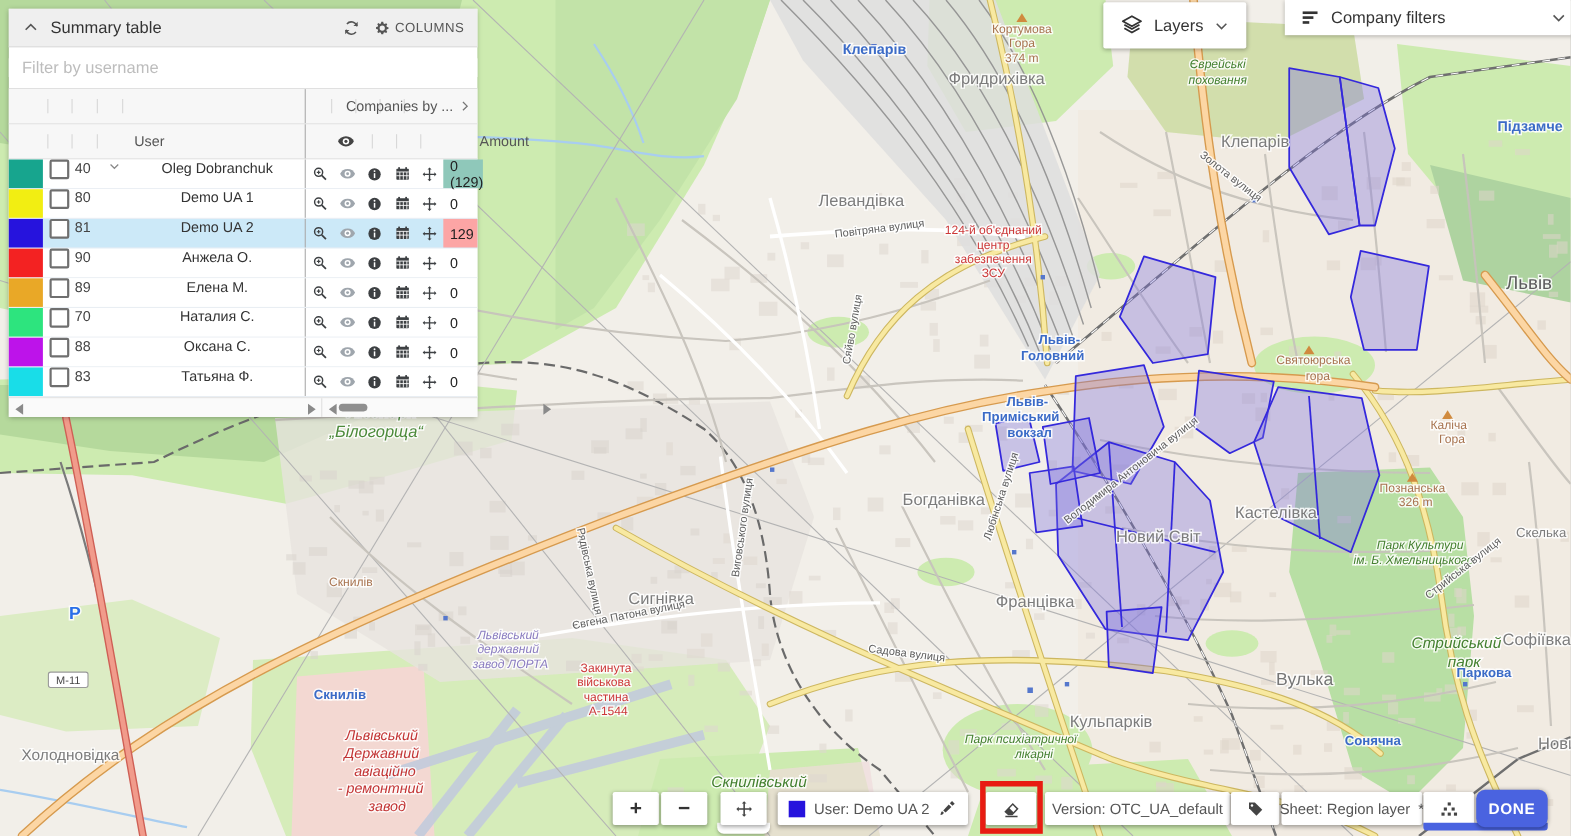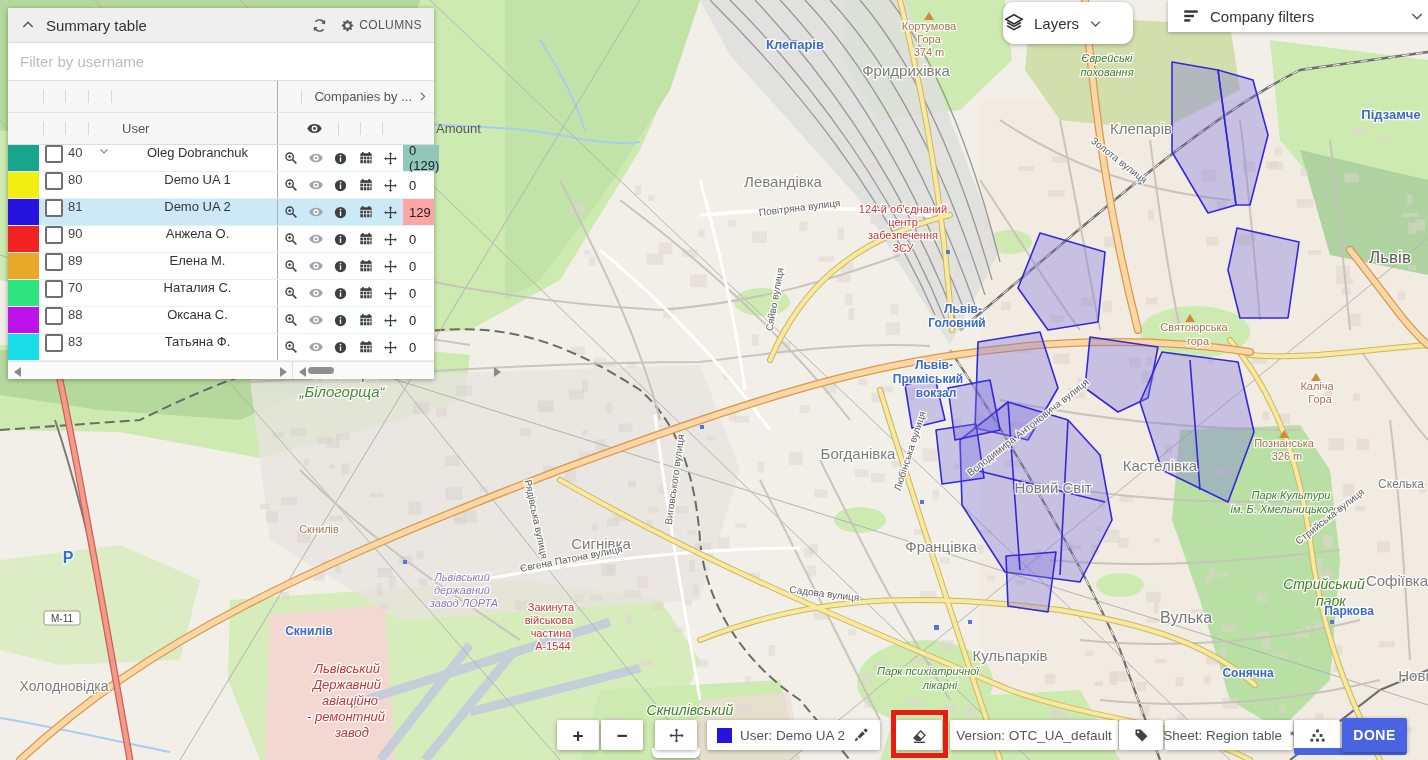--- a/index.html
+++ b/index.html
@@ -74,36 +74,36 @@
   .gscroll{height:17px;background:#fafafa;border-top:1px solid #e4e4e4;position:relative;}
   .sarr{position:absolute;top:5px;width:0;height:0;border-style:solid;cursor:pointer;}
   .sarr.l{border-width:5px 7px 5px 0;border-color:transparent #8a8a8a transparent transparent;}
   .sarr.r{border-width:5px 0 5px 7px;border-color:transparent transparent transparent #8a8a8a;}
   .sthumb{position:absolute;top:5px;height:7px;border-radius:4px;background:#8f8f8f;cursor:pointer;}
   .gsdiv{position:absolute;left:284px;top:0;bottom:0;width:1px;background:#e0e0e0;}
 
   
   .layers-btn{position:absolute;left:1003px;top:2px;width:130px;height:42px;background:#fff;
               box-shadow:0 1px 4px rgba(0,0,0,.3);display:flex;align-items:center;
-              gap:9px;color:#333;cursor:pointer;border-radius:11px;}
+              justify-content:center;gap:9px;color:#333;cursor:pointer;border-radius:2px;}
   .layers-btn .txt{font-size:15px;}
   .filters-bar{position:absolute;left:1157px;top:0;width:271px;height:32px;background:#fff;
                box-shadow:0 1px 4px rgba(0,0,0,.3);display:flex;align-items:center;
                padding:0 14px;gap:10px;color:#333;box-sizing:border-box;cursor:pointer;margin-left:11px;}
   .filters-bar .txt{font-size:15px;flex:1;}
 
   
   .tbtn{position:absolute;top:720px;height:30px;background:#fff;border-radius:2px;
         box-shadow:0 1px 4px rgba(0,0,0,.35);display:flex;align-items:center;
         justify-content:center;color:#444;cursor:pointer;border:none;font-family:inherit;}
   .zoomglyph{font-size:19px;font-weight:bold;color:#333;line-height:1;}
   .bar-label{font-size:13.5px;color:#555;white-space:nowrap;}
   .uswatch{width:15px;height:15px;flex:0 0 15px;margin-right:8px;}
   .done-btn{position:absolute;left:1342px;top:718px;width:65px;height:34px;border:none;
-            border-radius:2px;color:#fff;font-size:14px;font-weight:bold;letter-spacing:.5px;
+            border-radius:8px;color:#fff;font-size:14px;font-weight:bold;letter-spacing:.5px;
             cursor:pointer;box-shadow:0 1px 4px rgba(0,0,0,.35);font-family:inherit;}
   .blue-lip{position:absolute;left:1294px;top:748px;width:113px;height:7px;border-radius:0 0 3px 3px;}
   .drag-tab{position:absolute;left:652px;top:748px;width:48px;height:10px;background:#fff;
             border-radius:0 0 6px 6px;box-shadow:0 2px 3px rgba(0,0,0,.25);}
   .redbox{position:absolute;left:891px;top:710px;width:57px;height:48px;
           border:5px solid #e81c12;pointer-events:none;box-sizing:border-box;}
 </style>
 </head>
 <body>
 
@@ -1204,21 +1204,21 @@
 <div class="tbtn" style="left:950px;width:168px">
   <span class="bar-label">Version: OTC_UA_default</span>
 </div>
 <button class="tbtn" style="left:1119px;width:44px">
   <svg width="17" height="17">
         <use href="#i-tag" width="17" height="17"></use>
       </svg>
     </button>
 
 <div class="tbtn" style="left:1165px;width:128px">
-  <span class="bar-label"><span>Sheet: Region table</span>
+  <span class="bar-label"><span>Sheet: Region layer</span>
   &nbsp;<span>*</span></span>
 </div>
 <button class="tbtn" style="left:1294px;width:46px">
   <svg width="17" height="17">
         <use href="#i-chart" width="17" height="17"></use>
       </svg>
     </button>
 
 <div class="blue-lip" style="background: rgb(74, 99, 224);"></div>
 <button class="done-btn" style="background: rgb(74, 99, 224);">DONE</button>

